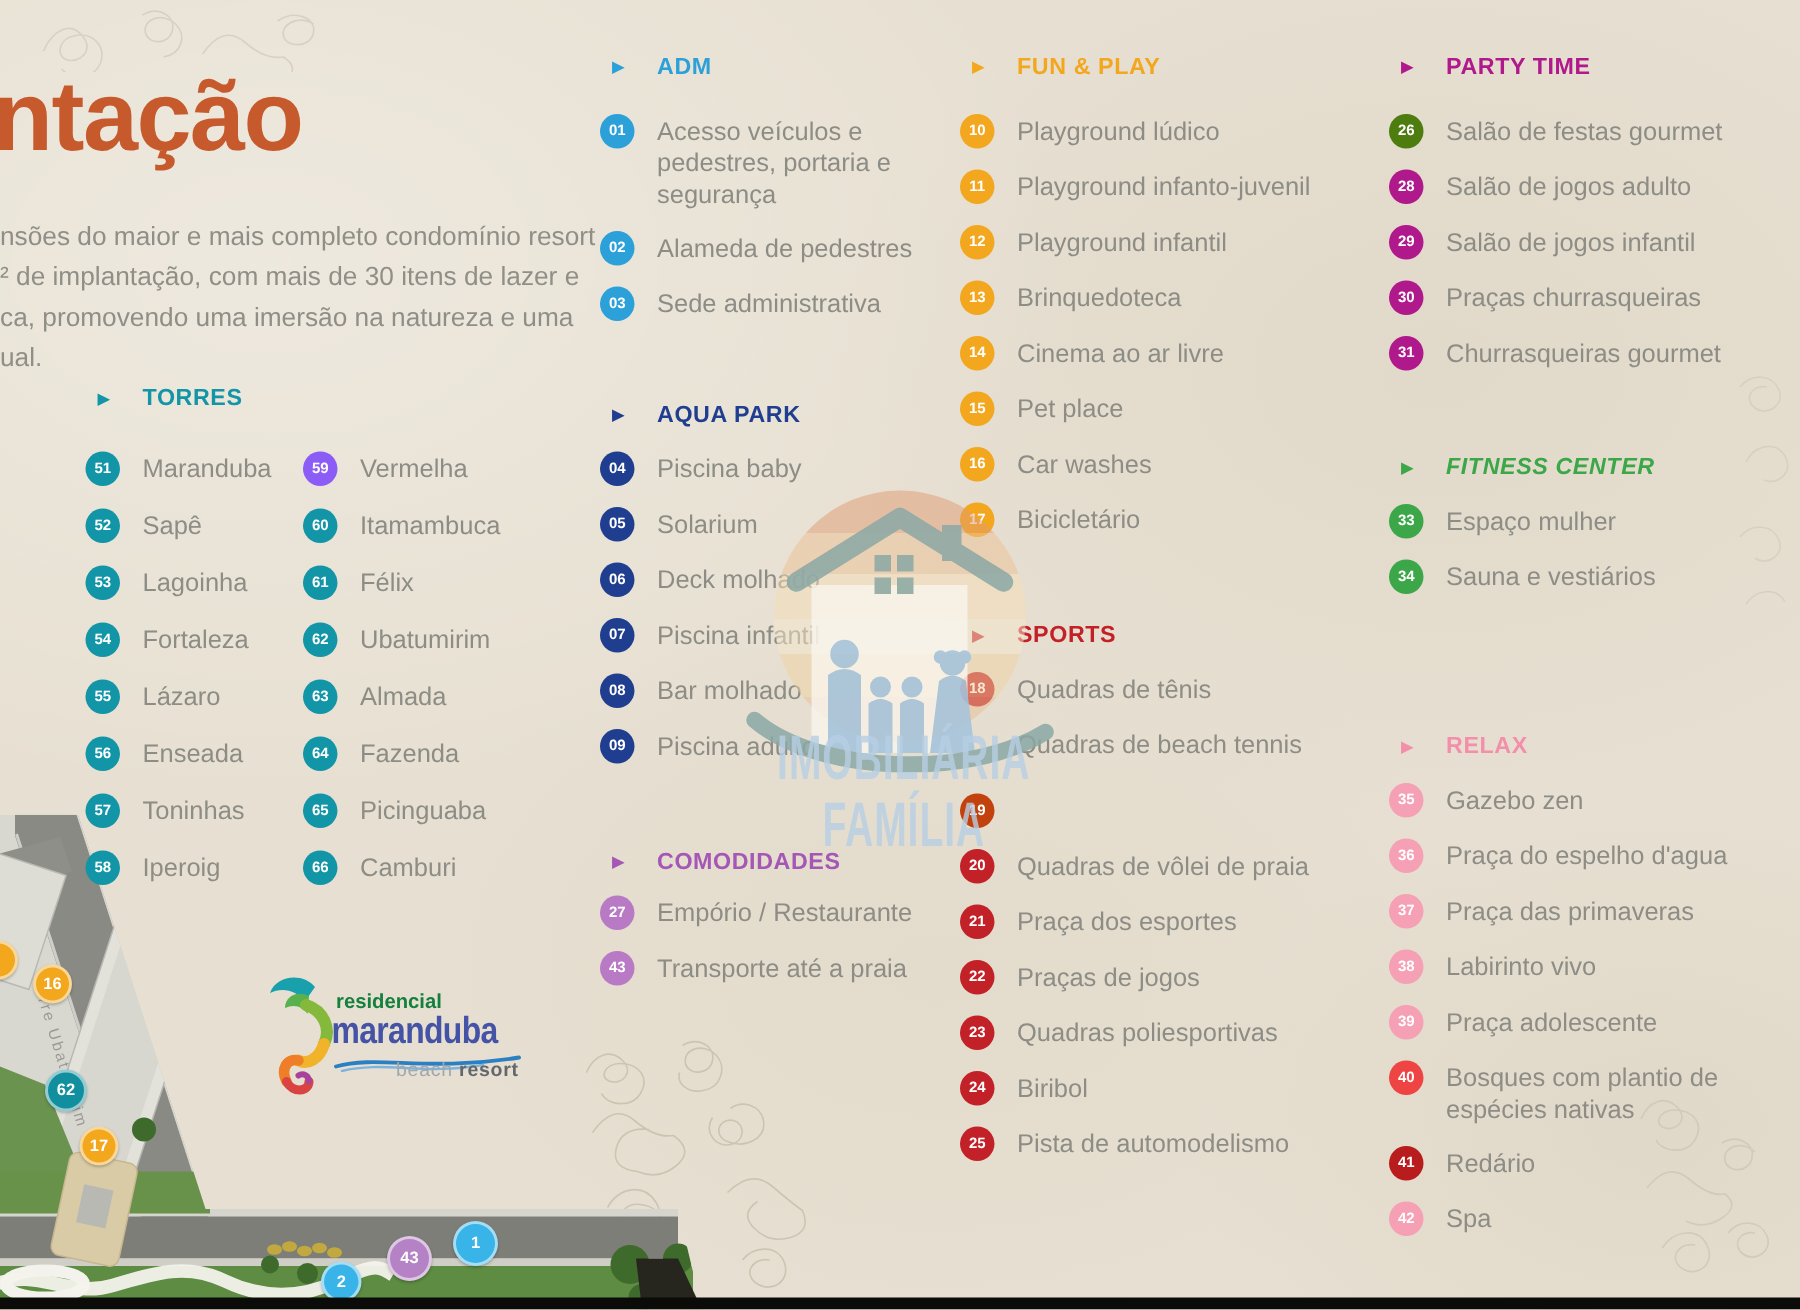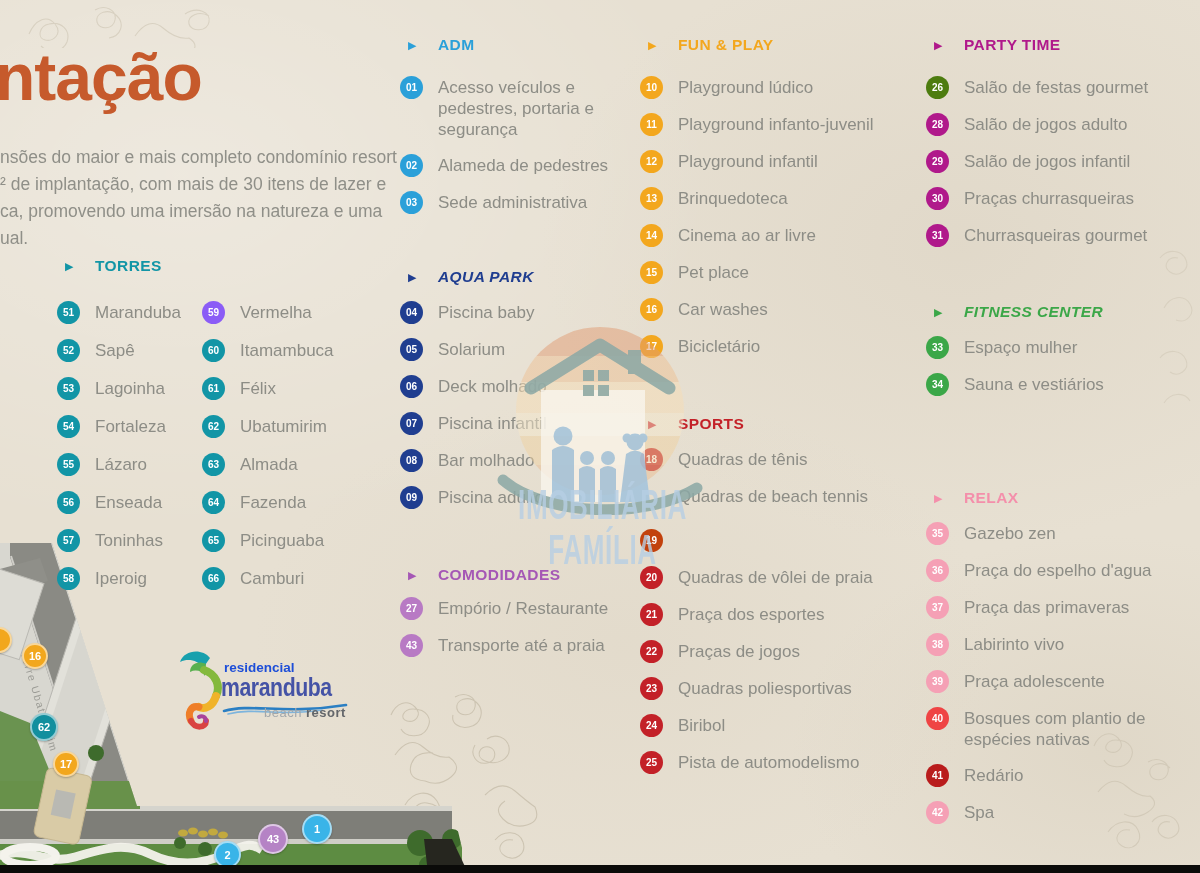--- a/index.html
+++ b/index.html
@@ -49,21 +49,21 @@
   .wm-circle{position:absolute;left:516px;top:327px;width:168px;height:168px;border-radius:50%;opacity:.5;
     background:linear-gradient(180deg,#e09b72 0%,#e09b72 17%,#edc093 17%,#edc093 33%,
       #f6dcb4 33%,#f6dcb4 51%,#f5e7ca 51%,#f5e7ca 65%,#efd1a0 65%,#efd1a0 82%,#e9bd92 82%,#e9bd92 100%);}
   .wm-house{position:absolute;left:495px;top:330px;opacity:.85;}
   .wm-text{position:absolute;left:430px;top:482px;width:345px;text-align:center;z-index:41;
     color:#b7cfe4;opacity:.8;font-weight:bold;line-height:45px;font-size:42px;
     transform:scaleX(.62);transform-origin:center;letter-spacing:1px;}
 
   
   .logo{position:absolute;left:176px;top:648px;width:195px;height:88px;z-index:12;}
-  .logo-pre{position:absolute;left:48px;top:12px;color:#1d4ed8;font-weight:bold;font-size:13.5px;}
+  .logo-pre{position:absolute;left:48px;top:12px;color:#15803d;font-weight:bold;font-size:13.5px;}
   .logo-name{position:absolute;left:45px;top:25px;color:#4553a6;font-weight:bold;font-size:25px;letter-spacing:-.5px;
     transform:scaleX(.85);transform-origin:left;}
   .logo-wave{position:absolute;left:46px;top:53px;}
   .logo-tag{position:absolute;left:88px;top:57px;font-size:13px;color:#a2a7ab;letter-spacing:.5px;}
   .logo-tag b{color:#63666a;}
 
   
   .map-svg{position:absolute;left:0;top:543px;z-index:5;
     clip-path:polygon(0 0,52px 0,137px 263px,452px 263px,468px 330px,0 330px);}
   .tower-label{position:absolute;left:30px;top:650px;width:132px;z-index:6;
@@ -134,21 +134,21 @@
       </li>
       <li>
         <span class="badge" style="background: rgb(43, 160, 217);">03</span>
         <span class="lbl">Sede administrativa</span>
       </li>
     </ul>
 </div>
 <div class="section s-aqua">
   <div class="sec-head">
     <span class="arrow-icon" style="color: rgb(32, 62, 144);">▶</span>
-    <span class="h-label" style="color: rgb(32, 62, 144); font-style: italic;">AQUA PARK</span>
+    <span class="h-label" style="color: rgb(32, 62, 144);">AQUA PARK</span>
   </div>
     <ul>
       <li>
         <span class="badge" style="background: rgb(32, 62, 144);">04</span>
         <span class="lbl">Piscina baby</span>
       </li>
       <li>
         <span class="badge" style="background: rgb(32, 62, 144);">05</span>
         <span class="lbl">Solarium</span>
       </li>

